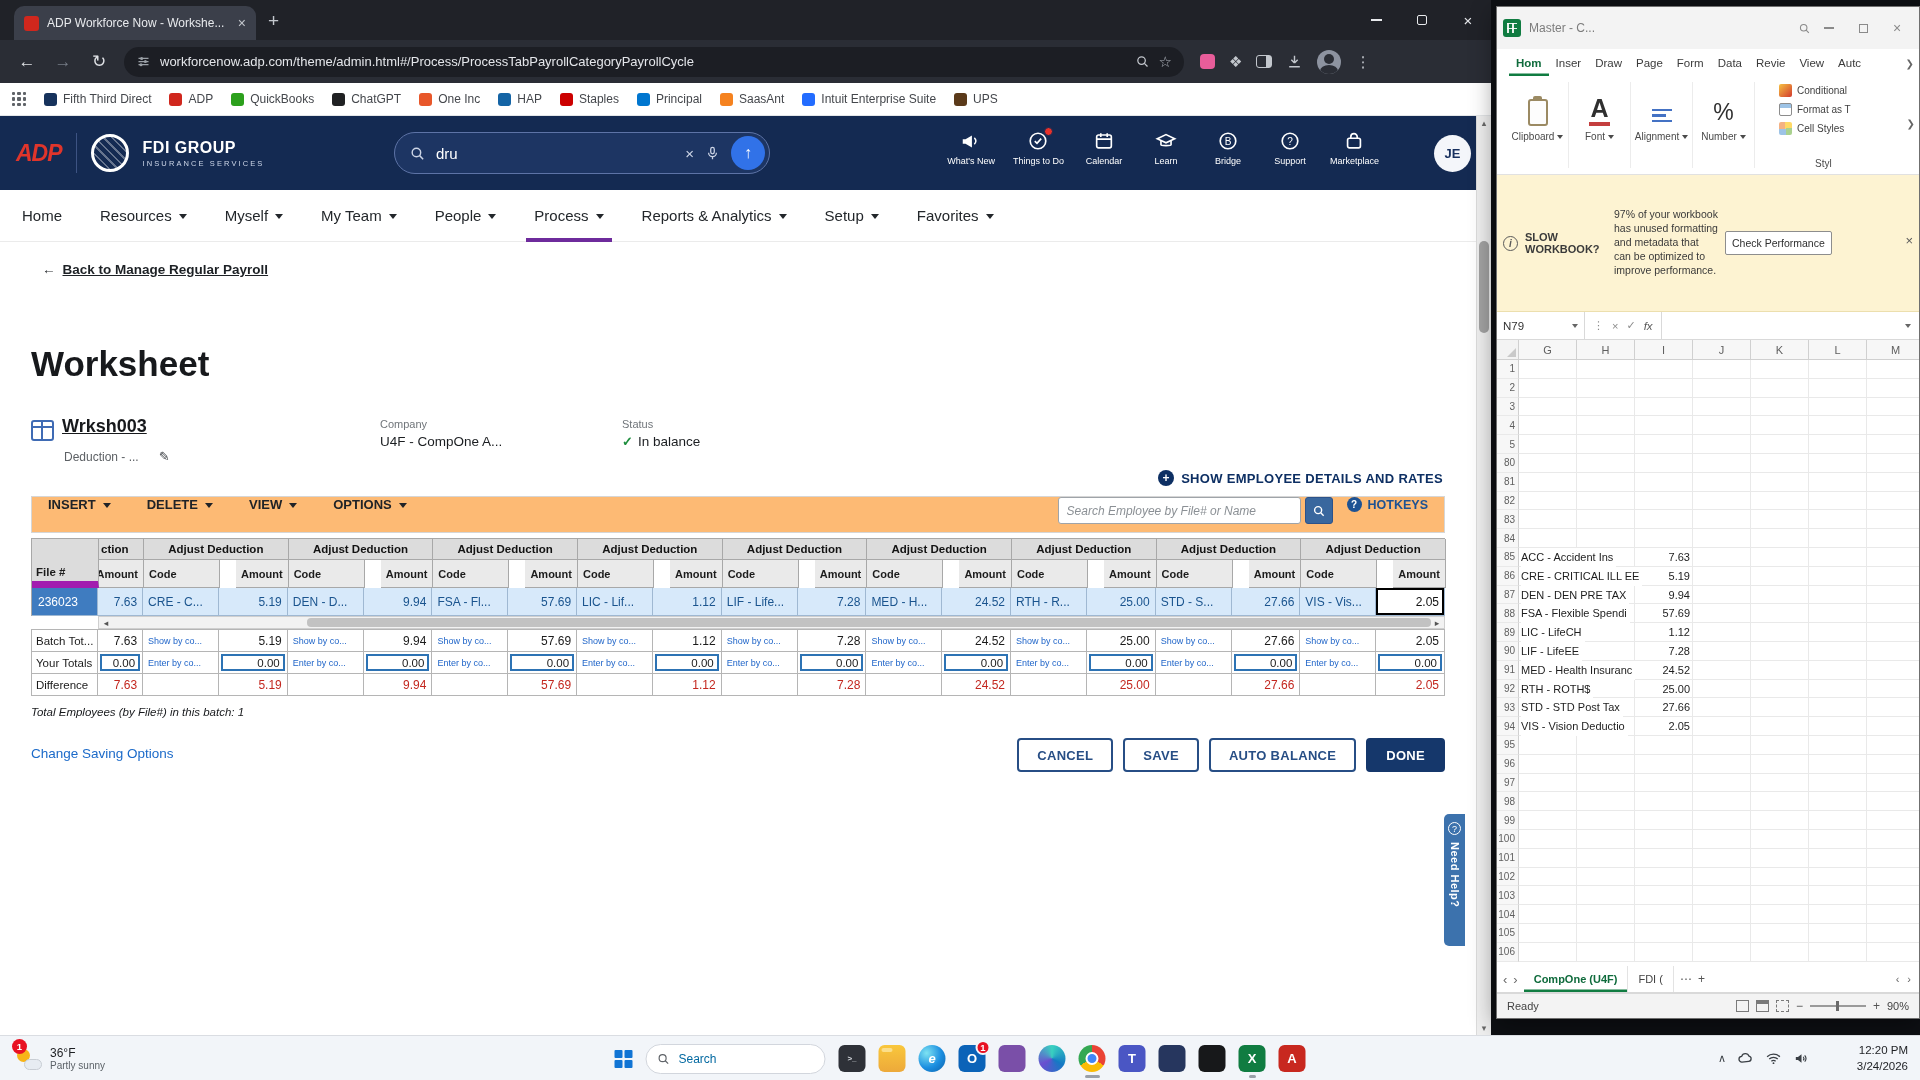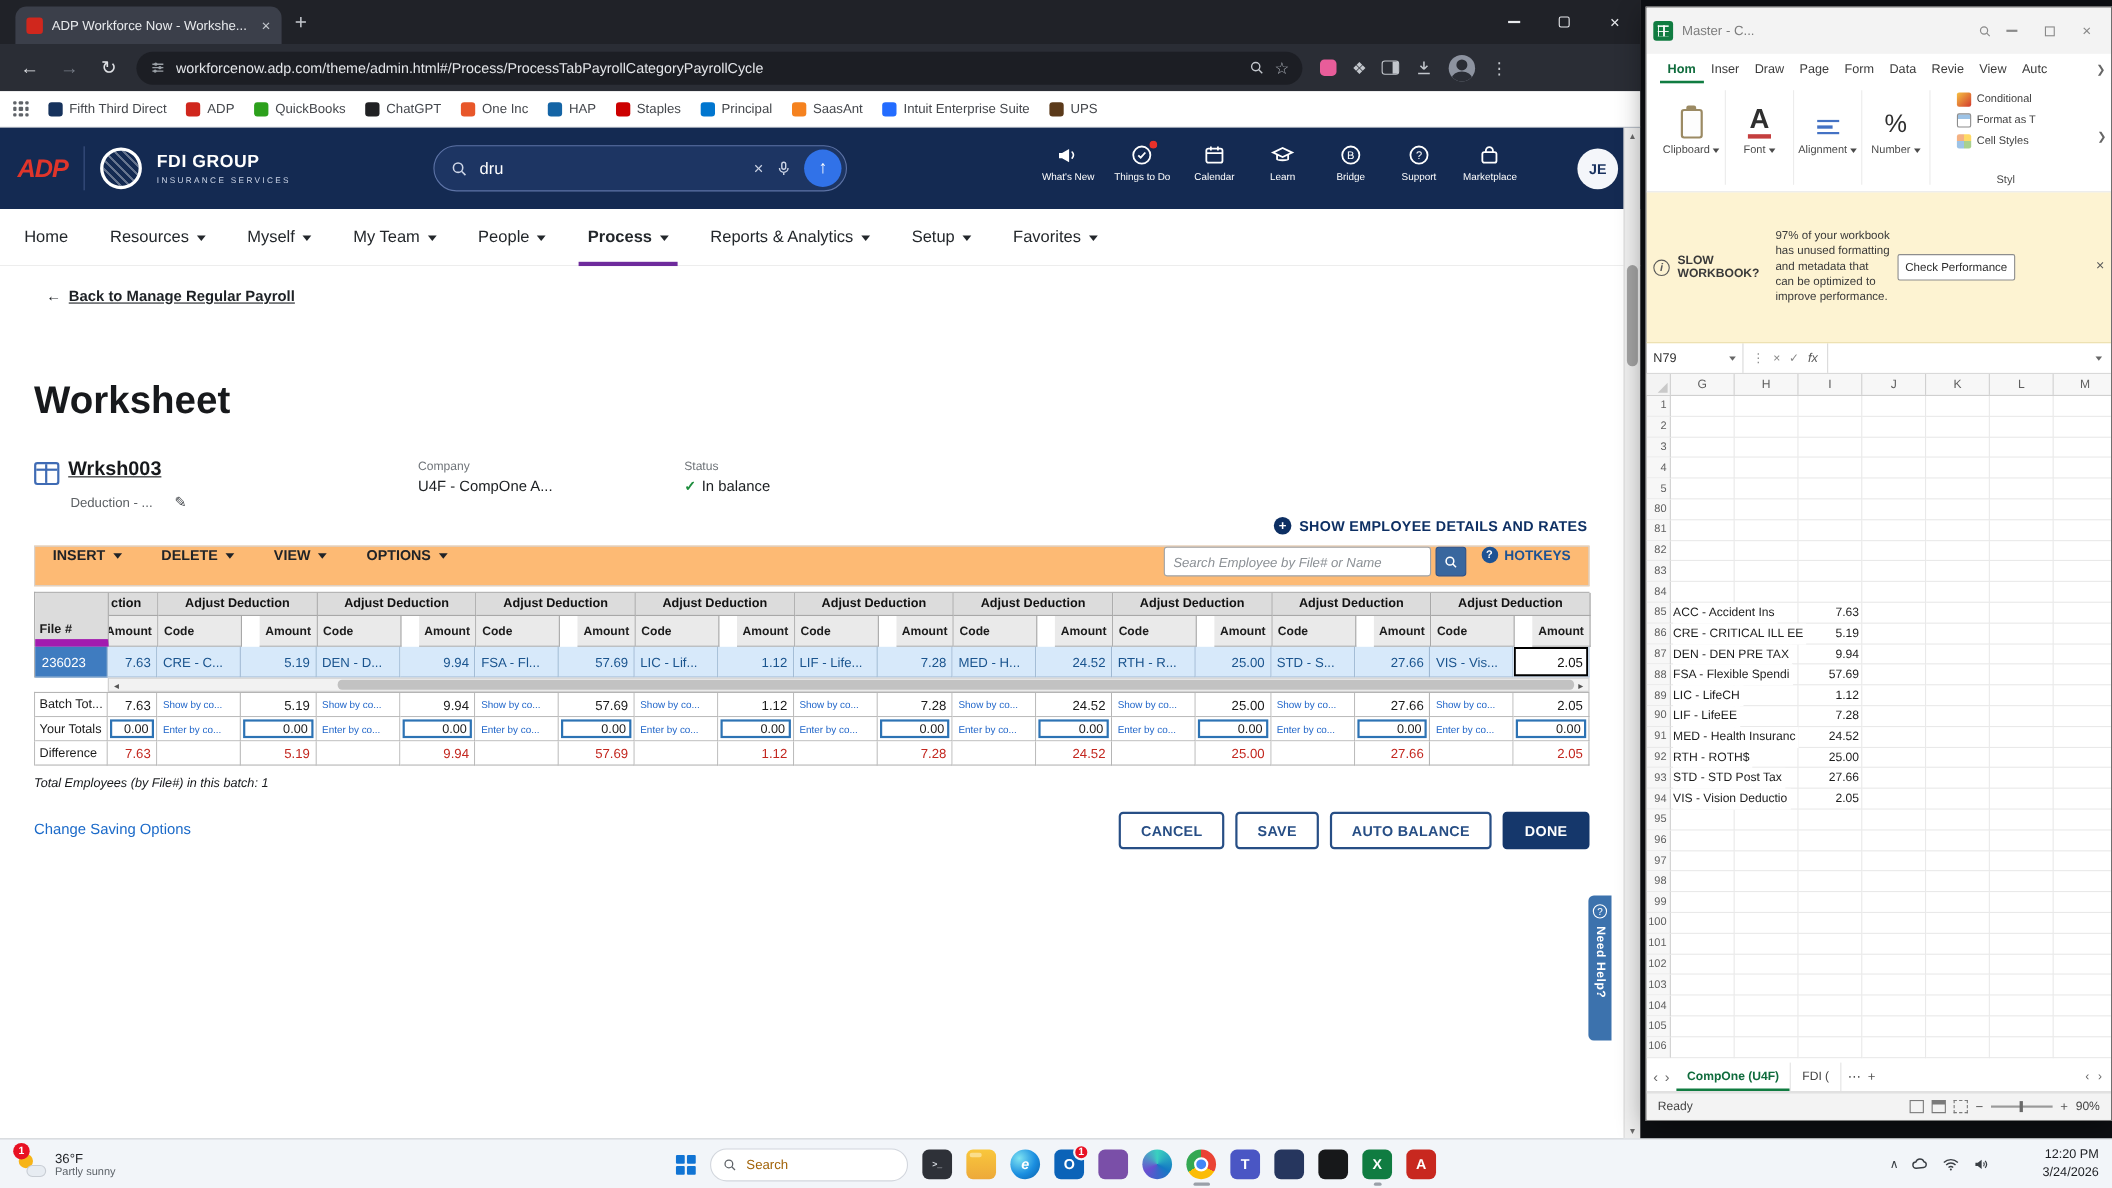--- a/index.html
+++ b/index.html
@@ -59,21 +59,21 @@
 .hitem{display:flex;flex-direction:column;align-items:center;gap:4px;min-width:44px;}
 .hicon{width:22px;height:22px;position:relative;}
 .hicon svg{width:22px;height:22px;}
 .hbadge{position:absolute;top:-3px;right:-4px;width:9px;height:9px;border-radius:50%;background:#e8312a;border:1.5px solid #142a52;}
 .hlabel{color:#fff;font-size:9px;white-space:nowrap;}
 .avatar-je{position:absolute;right:20px;top:19px;width:37px;height:37px;border-radius:50%;background:#f4f6fa;color:#17305e;font-weight:bold;font-size:13px;display:flex;align-items:center;justify-content:center;}
 
 .adp-nav{height:52px;background:#fff;border-bottom:1px solid #ebebeb;display:flex;align-items:center;padding:0 22px;gap:38px;}
 .nav-item{height:52px;display:flex;align-items:center;gap:7px;font-size:15px;color:#23272b;position:relative;}
 .caret{width:0;height:0;border-left:4.5px solid transparent;border-right:4.5px solid transparent;border-top:5px solid #23272b;margin-top:2px;}
-.nav-item.active{font-weight:bold;}
+.nav-item.active{font-weight:normal;}
 .nav-item.active::after{content:'';position:absolute;left:-8px;right:-8px;bottom:0;height:4px;background:#6e2b9c;}
 
 .adp-content{position:relative;height:793px;background:#fff;}
 .backlink{position:absolute;left:42px;top:20px;display:flex;align-items:center;gap:7px;font-size:13.5px;color:#1d2125;}
 .backlink .lbl{text-decoration:underline;font-weight:bold;}
 .pgtitle{position:absolute;left:31px;top:102px;font-size:35px;font-weight:bold;color:#17191c;}
 .batch-ic{position:absolute;left:31px;top:178px;width:23px;height:21px;border:2px solid #3f6bb4;border-radius:3px;}
 .batch-ic::before{content:'';position:absolute;left:0;right:0;top:4px;height:2px;background:#3f6bb4;}
 .batch-ic::after{content:'';position:absolute;left:8px;top:0;bottom:0;width:2px;background:#3f6bb4;}
 .batch-name{position:absolute;left:62px;top:174px;font-size:18px;font-weight:bold;color:#17191c;text-decoration:underline;}
@@ -226,21 +226,21 @@
 .w-ic{width:26px;height:24px;position:relative;}
 .w-sun{position:absolute;left:1px;top:2px;width:13px;height:13px;border-radius:50%;background:#f7b418;}
 .w-cloud{position:absolute;right:0;bottom:1px;width:18px;height:11px;border-radius:7px;background:#e7ecf2;border:1px solid #c8cdd4;}
 .w-badge{position:absolute;left:-4px;top:-8px;min-width:15px;height:15px;border-radius:8px;background:#e81123;color:#fff;font-size:9.5px;font-weight:bold;display:flex;align-items:center;justify-content:center;padding:0 3px;}
 .w-temp{font-size:12px;color:#1d1f23;}
 .w-desc{font-size:10px;color:#5c6268;}
 .tb-center{position:absolute;left:50%;top:0;height:45px;transform:translateX(-50%);display:flex;align-items:center;gap:13px;}
 .tb-start{width:18px;height:18px;display:grid;grid-template:1fr 1fr/1fr 1fr;gap:2px;flex:none;}
 .tb-start span{background:#1174d4;border-radius:1px;}
 .tb-search{width:180px;height:30px;background:#fff;border:1px solid #d2d6dd;border-radius:15px;display:flex;align-items:center;padding:0 10px;gap:8px;flex:none;}
-.tb-search-lb{font-size:12px;color:#a16207;}
+.tb-search-lb{font-size:12px;color:#0369a1;}
 .tbi{width:27px;height:27px;border-radius:6px;position:relative;display:flex;align-items:center;justify-content:center;color:#fff;font-weight:bold;font-size:13px;flex:none;}
 .under{position:absolute;left:50%;transform:translateX(-50%);bottom:-6px;height:3px;border-radius:2px;background:#9aa0a8;}
 .under.big{width:15px;}
 .under.sm{width:7px;}
 .tbadge{position:absolute;top:-5px;right:-5px;min-width:15px;height:15px;border-radius:8px;background:#e81123;color:#fff;font-size:9.5px;font-weight:bold;display:flex;align-items:center;justify-content:center;padding:0 3px;border:2px solid #f2f5f9;}
 .i-term{background:#2e3138;}
 .i-term::after{content:'>_';font-size:8px;color:#d7dbe0;}
 .i-folder{background:linear-gradient(#f9c73c,#eda93a);}
 .i-folder::before{content:'';position:absolute;left:3px;top:3px;width:11px;height:4px;border-radius:2px;background:#fbde8a;}
 .i-edge{border-radius:50%;background:radial-gradient(circle at 30% 30%,#7ee3f2,#1b8ee0 55%,#0c5fa8);}

